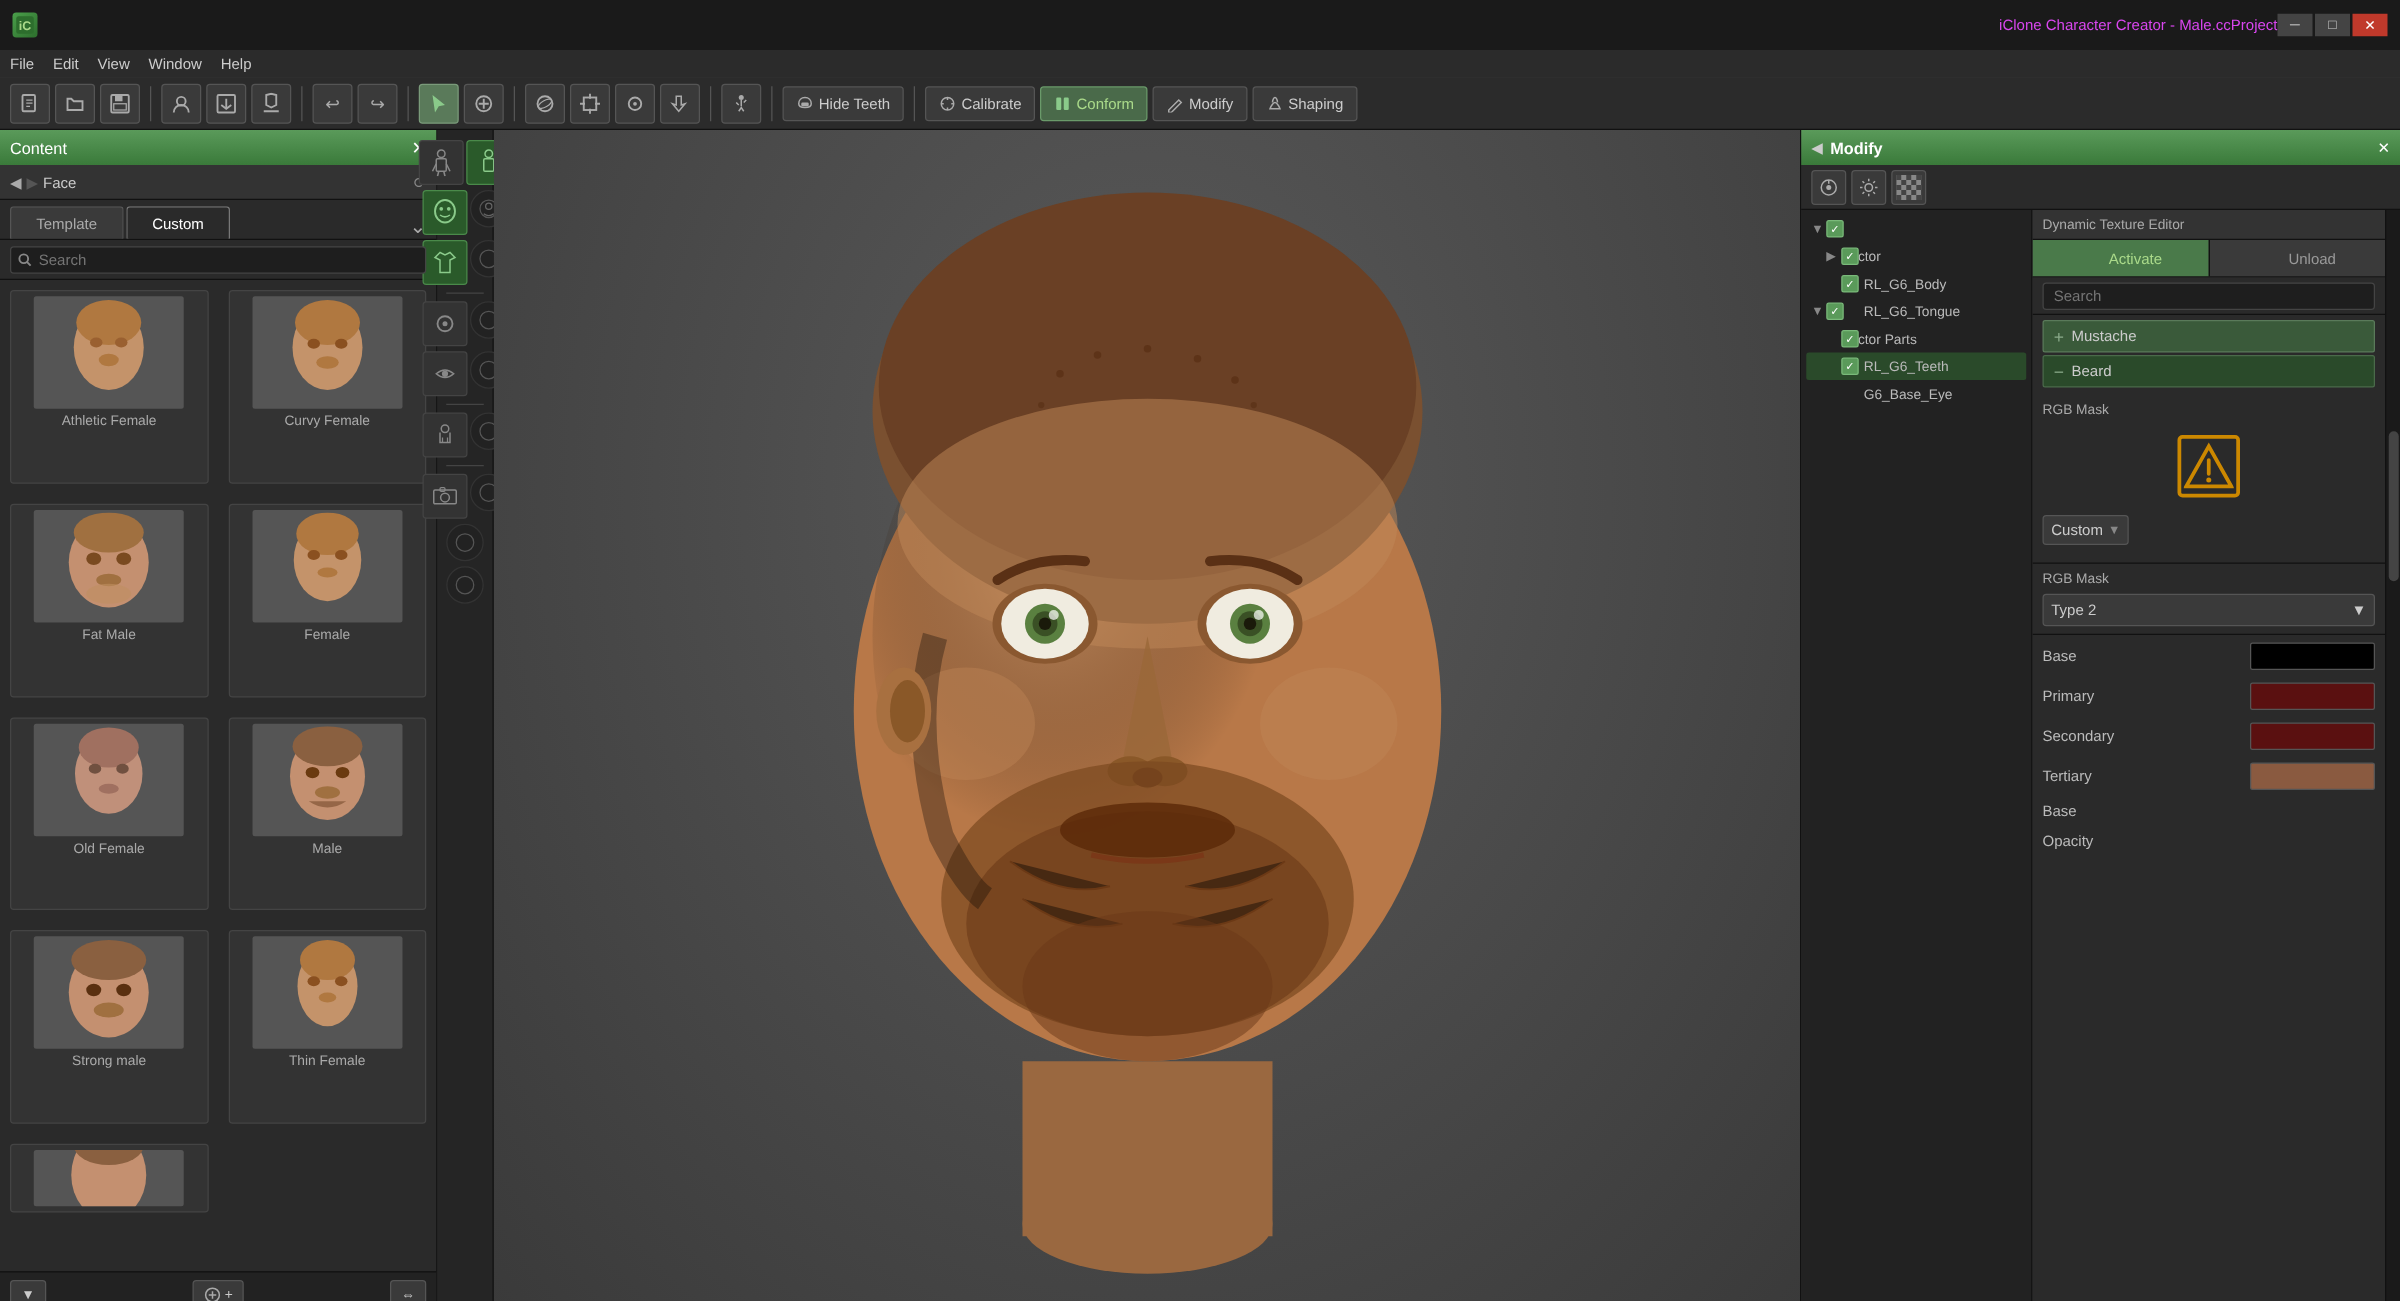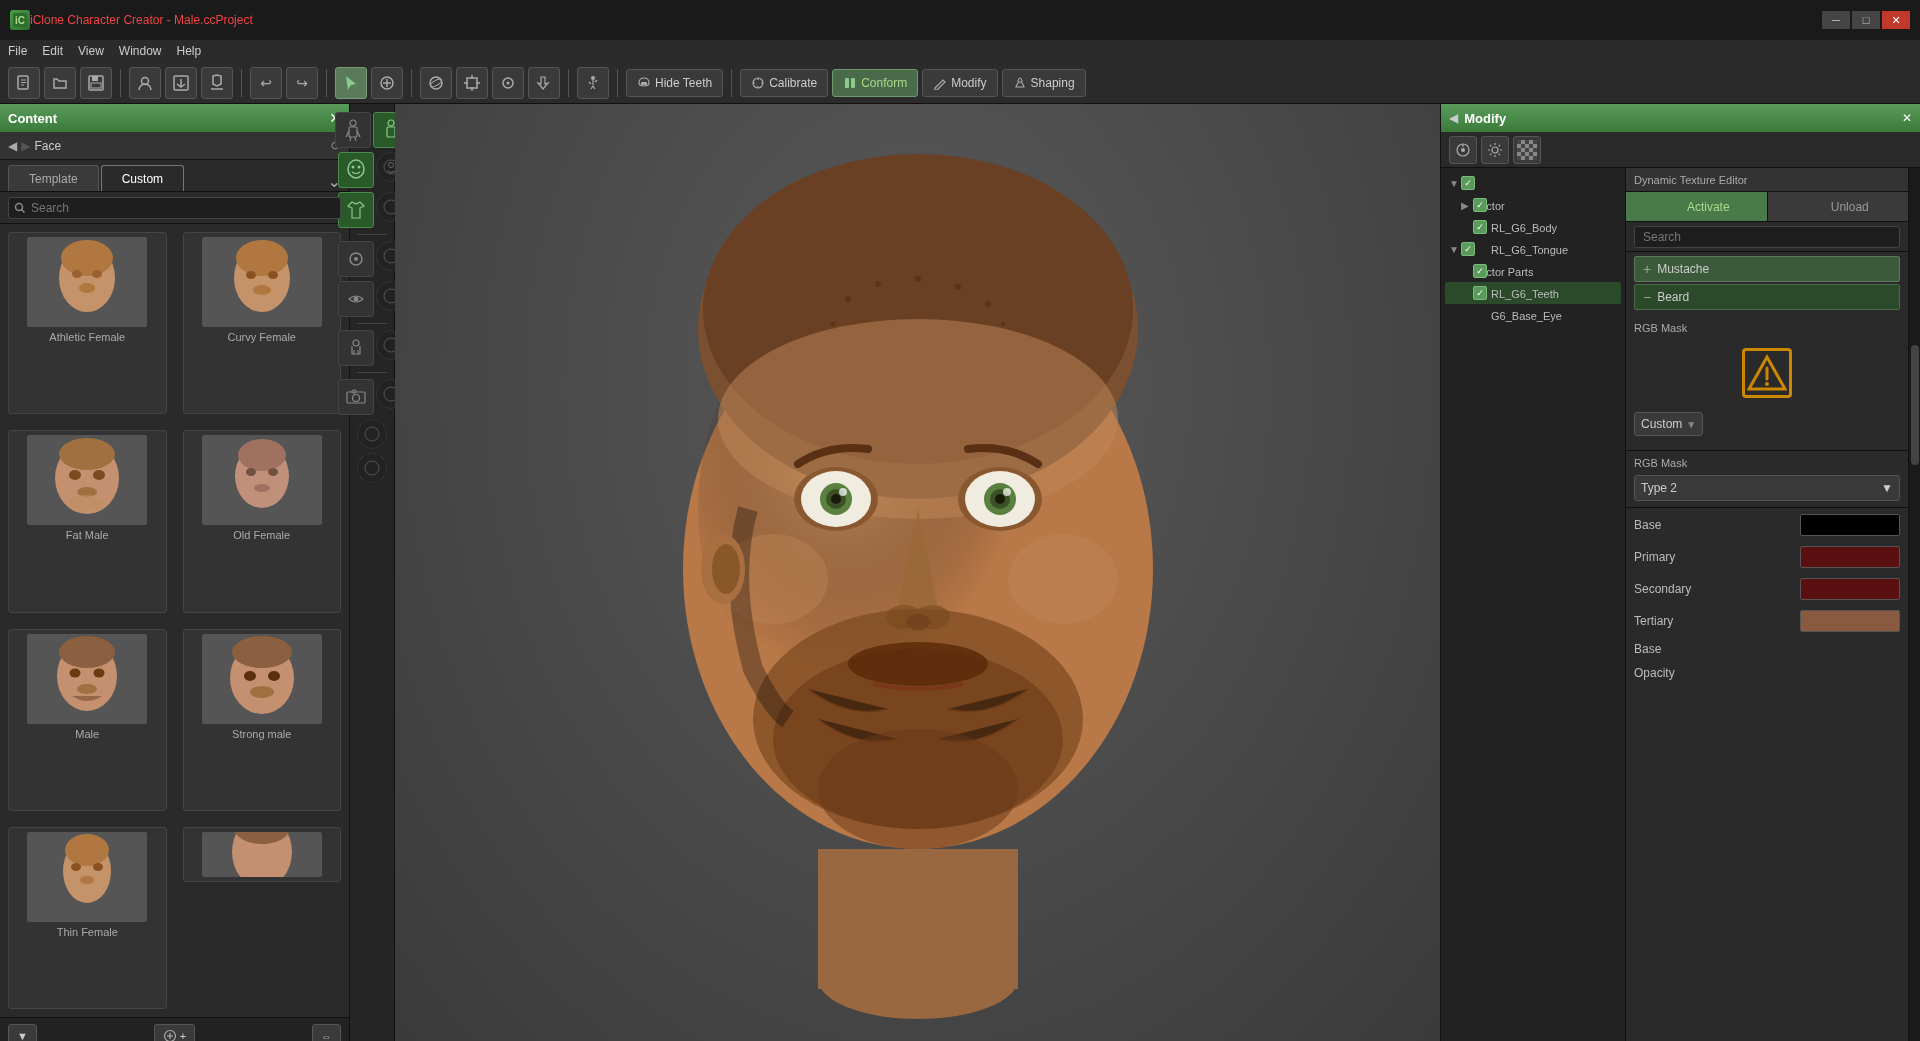--- a/index.html
+++ b/index.html
@@ -25,21 +25,21 @@
       padding: 0 10px;
     }
     #title-bar .app-icon {
       width: 20px; height: 20px;
       background: linear-gradient(135deg, #4a9f4a, #2d6e2d);
       border-radius: 3px;
       display: flex; align-items: center; justify-content: center;
       font-size: 10px; color: #fff; font-weight: bold;
     }
     #title-bar .title {
-      flex: 1; text-align: left; color: #ef4444; font-size: 12px;
+      flex: 1; text-align: right; color: #d946ef; font-size: 12px;
     }
     #title-bar .window-controls {
       display: flex; gap: 2px;
     }
     #title-bar .window-controls button {
       width: 28px; height: 18px; border: none; cursor: pointer;
       font-size: 11px; display: flex; align-items: center; justify-content: center;
     }
     .btn-minimize { background: #444; color: #ccc; }
     .btn-maximize { background: #444; color: #ccc; }
@@ -115,21 +115,21 @@
     }
     #left-panel-header {
       height: 28px;
       background: linear-gradient(to bottom, #5a9a5a, #3a7a3a);
       display: flex;
       align-items: center;
       justify-content: space-between;
       padding: 0 8px;
     }
     #left-panel-header .panel-title {
-      color: #fff; font-size: 13px; font-weight: bold;
+      color: #fff; font-size: 13px; font-weight: normal;
     }
     #left-panel-header .panel-close {
       color: #fff; cursor: pointer; font-size: 14px;
     }
 
     
     #breadcrumb {
       height: 28px;
       background: #333;
       display: flex;
@@ -783,20 +783,32 @@
             <ellipse cx="55" cy="16" rx="28" ry="16" fill="#a07040"></ellipse>
             <ellipse cx="43" cy="37" rx="6" ry="5" fill="#7a4a20"></ellipse>
             <ellipse cx="67" cy="37" rx="6" ry="5" fill="#7a4a20"></ellipse>
             <ellipse cx="55" cy="54" rx="10" ry="5" fill="#a07040"></ellipse>
             <ellipse cx="55" cy="65" rx="18" ry="8" fill="#c09060" opacity="0.6"></ellipse>
           </svg>
         </div>
         <span class="char-label">Fat Male</span>
       </div>
 
+      <div class="char-item">
+        <div class="char-thumb">
+          <svg width="110" height="85" viewBox="0 0 110 85">
+            <ellipse cx="55" cy="38" rx="27" ry="33" fill="#c4936a"></ellipse>
+            <ellipse cx="55" cy="17" rx="25" ry="17" fill="#b07840"></ellipse>
+            <ellipse cx="44" cy="34" rx="5" ry="4" fill="#8a5020"></ellipse>
+            <ellipse cx="66" cy="34" rx="5" ry="4" fill="#8a5020"></ellipse>
+            <ellipse cx="55" cy="48" rx="8" ry="4" fill="#b07840"></ellipse>
+          </svg>
+        </div>
+        <span class="char-label">Female</span>
+      </div>
 
       <div class="char-item">
         <div class="char-thumb">
           <svg width="110" height="85" viewBox="0 0 110 85">
             <ellipse cx="55" cy="38" rx="27" ry="32" fill="#c0907a"></ellipse>
             <ellipse cx="55" cy="17" rx="24" ry="16" fill="#a07060"></ellipse>
             <ellipse cx="44" cy="34" rx="5" ry="4" fill="#705040"></ellipse>
             <ellipse cx="66" cy="34" rx="5" ry="4" fill="#705040"></ellipse>
             <ellipse cx="55" cy="50" rx="8" ry="4" fill="#a07060"></ellipse>
           </svg>

